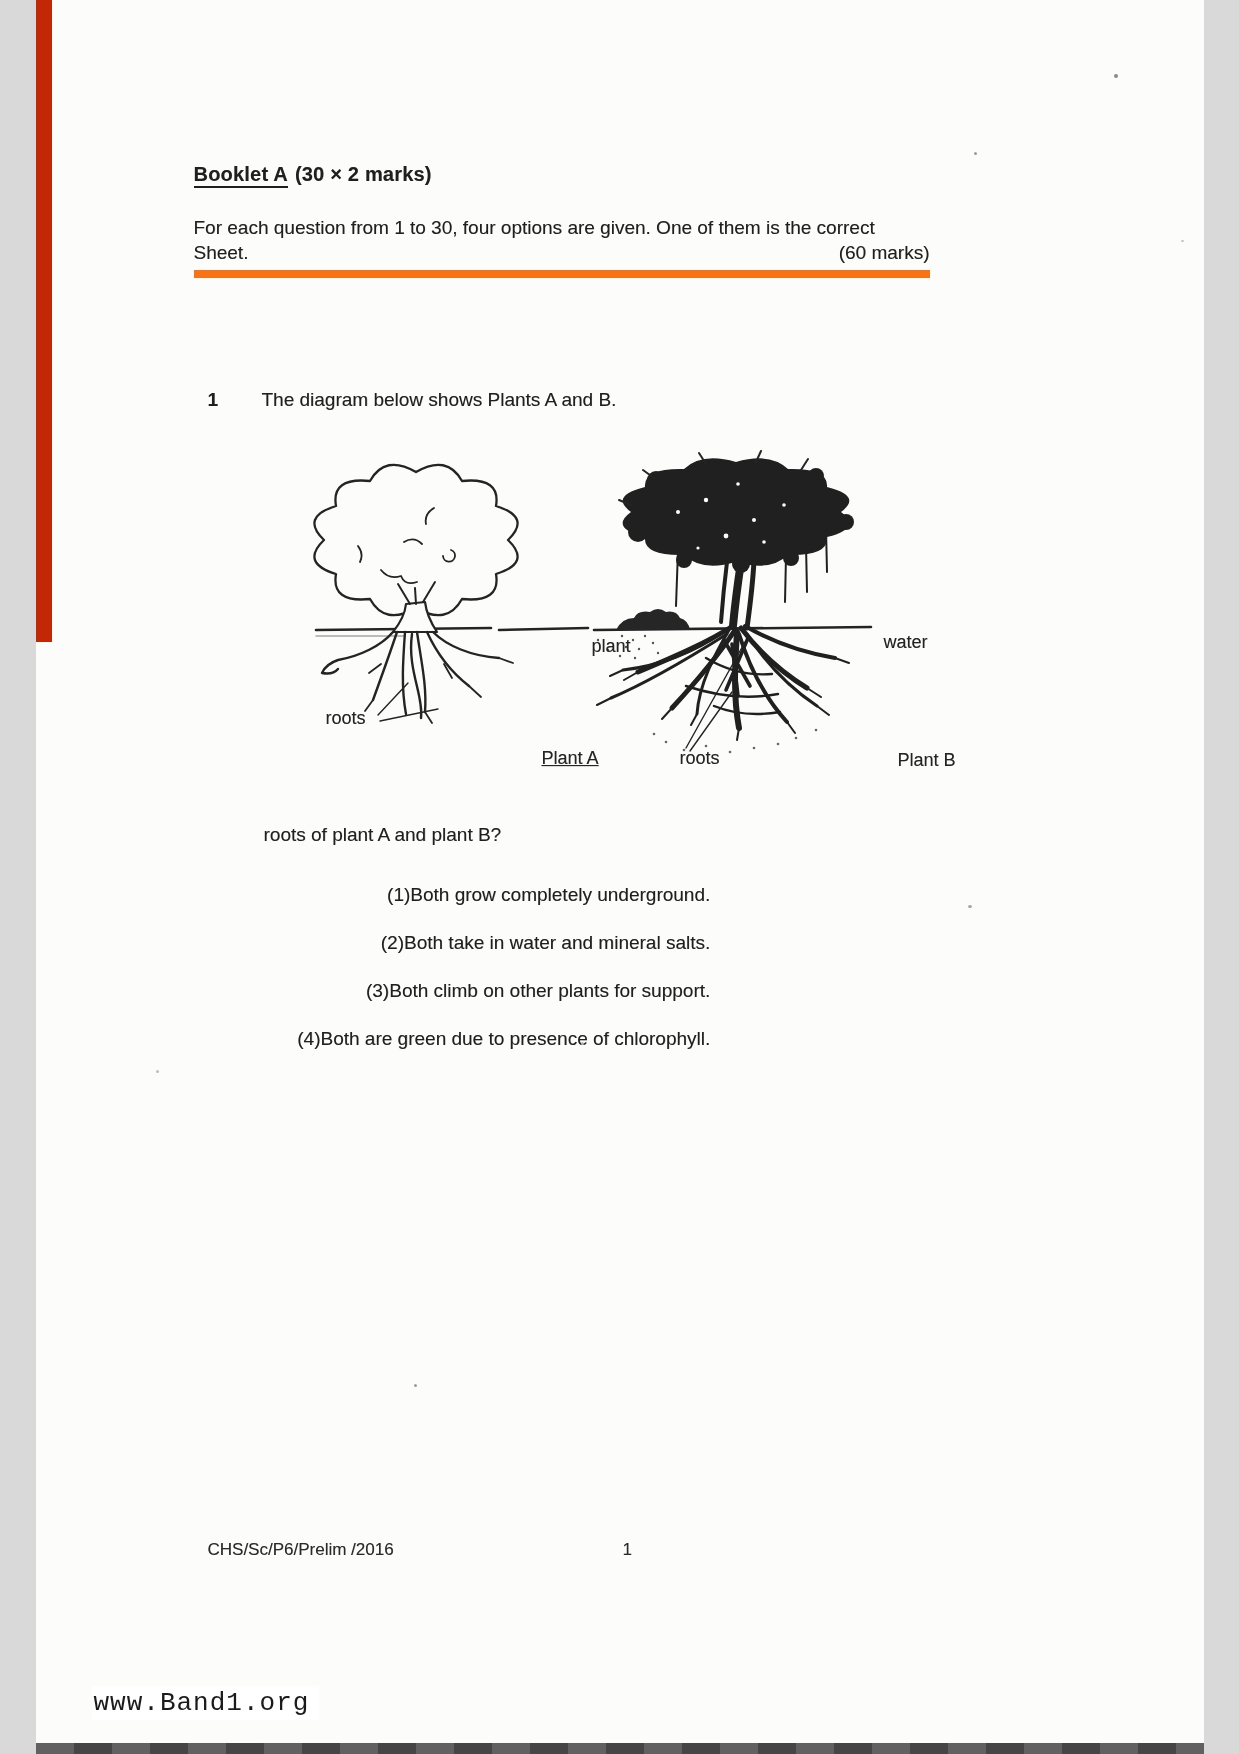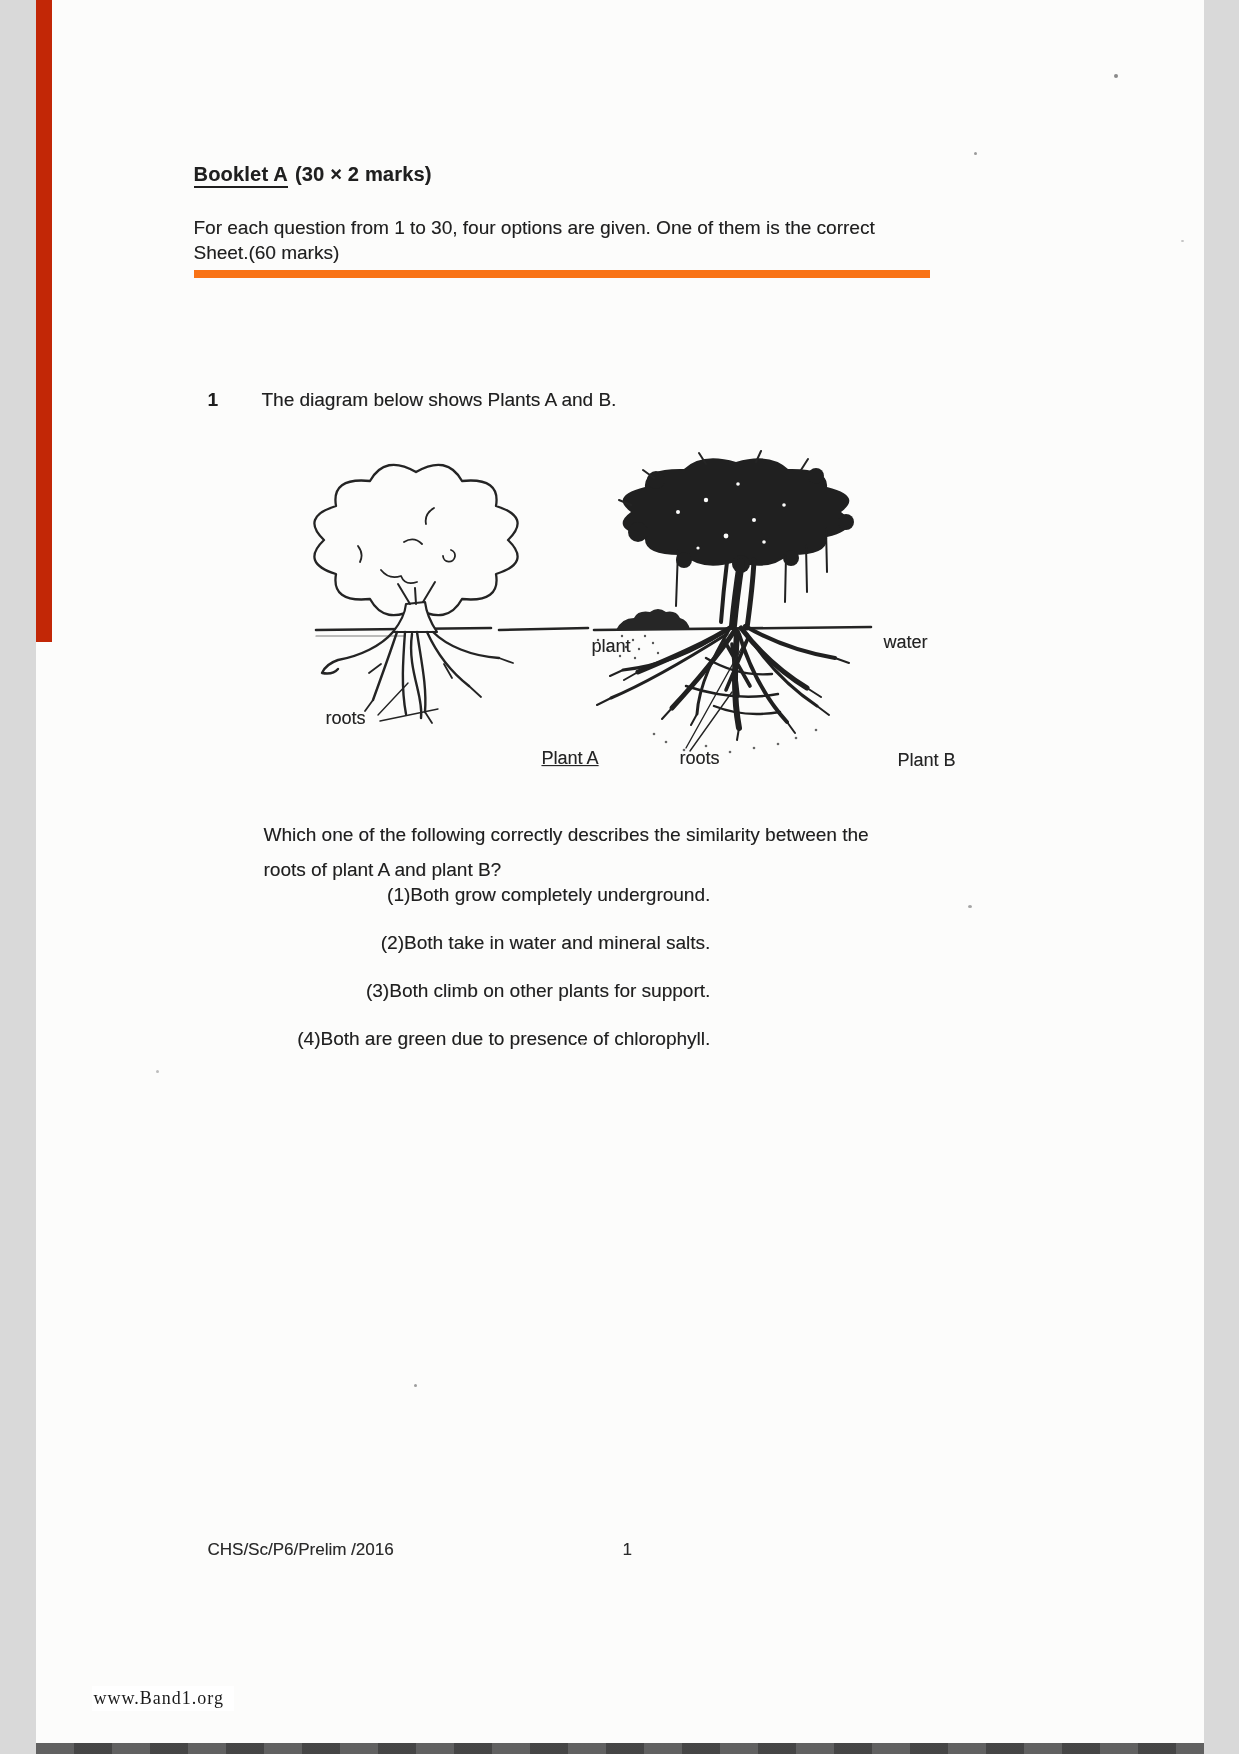--- a/index.html
+++ b/index.html
@@ -13,40 +13,40 @@
   
   .red-bar{left:0;top:0;width:16px;height:642px;}
   
   .title{left:158px;top:163px;font-size:20px;font-weight:700;letter-spacing:0.2px;white-space:nowrap;}
   .title .u{border-bottom:2.5px solid #1f1f1f;padding-bottom:1px;}
   .title .suffix{margin-left:7px;}
   
   .instructions{left:158px;top:215px;width:736px;font-size:19px;line-height:25px;
     border-bottom:8px solid #f97316;padding-bottom:5px;}
   .iline{display:block;white-space:nowrap;}
-  .iline.last{display:flex;}
+  .iline.last{display:flex;justify-content:space-between;}
   
   .q-number{left:172px;top:389px;font-size:19px;font-weight:700;}
   .q-intro{left:226px;top:389px;font-size:19px;white-space:nowrap;}
   
   .diagram{left:250px;top:430px;width:690px;height:350px;}
   .diagram svg{position:absolute;left:0;top:0;}
   .dlabel{position:absolute;font-size:18px;color:#242424;white-space:nowrap;}
   
   .prompt{left:228px;top:817px;font-size:19px;line-height:35px;}
   .prompt span{display:block;white-space:nowrap;}
   .options{left:228px;top:884px;font-size:19px;text-align:right;}
   .opt-row{position:relative;height:24px;margin-bottom:24px;white-space:nowrap;}
   .opt-num{display:inline-block;width:57px;}
   
   .footer-code{left:172px;top:1540px;font-size:17px;color:#2a2a2a;}
   .footer-page{left:587px;top:1540px;font-size:17px;color:#2a2a2a;}
   
-  .watermark{left:56px;top:1686px;font-family:Liberation Serif, serif;
-    font-size:18px;color:#1b1b1b;letter-spacing:1px;background:#fff;padding:2px 10px 2px 2px;}
+  .watermark{left:56px;top:1686px;font-family:Liberation Mono, monospace;
+    font-size:26px;color:#1b1b1b;letter-spacing:1px;background:#fff;padding:2px 10px 2px 2px;}
   
   .bottom-bar{left:0;bottom:0;width:1239px;height:11px;}
   .bottom-bar::after{content:"";position:absolute;inset:0;
     background:repeating-linear-gradient(90deg,rgba(255,255,255,0.10) 0 38px,rgba(0,0,0,0.12) 38px 76px);}
   .speck{position:absolute;border-radius:50%;}
 </style>
 </head>
 <body>
 
 <div class="page">
@@ -163,21 +163,20 @@
       </svg>
       <span class="dlabel" style="left:306px;top:206px;">plant</span>
       <span class="dlabel" style="left:598px;top:202px;">water</span>
       <span class="dlabel" style="left:40px;top:278px;">roots</span>
       <span class="dlabel" style="left:256px;top:318px;text-decoration:underline;">Plant A</span>
       <span class="dlabel" style="left:394px;top:318px;">roots</span>
       <span class="dlabel" style="left:612px;top:320px;">Plant B</span>
     </div>
 
     <div class="abs prompt">
-      <span>Which one of the following correctly describes the similarity between the</span>
       <span>roots of plant A and plant B?</span>
     </div>
 
     <div class="abs options">
       <div class="opt-row">
         <span class="opt-num">(1)</span><span>Both grow completely underground.</span>
       </div>
       <div class="opt-row">
         <span class="opt-num">(2)</span><span>Both take in water and mineral salts.</span>
       </div>

